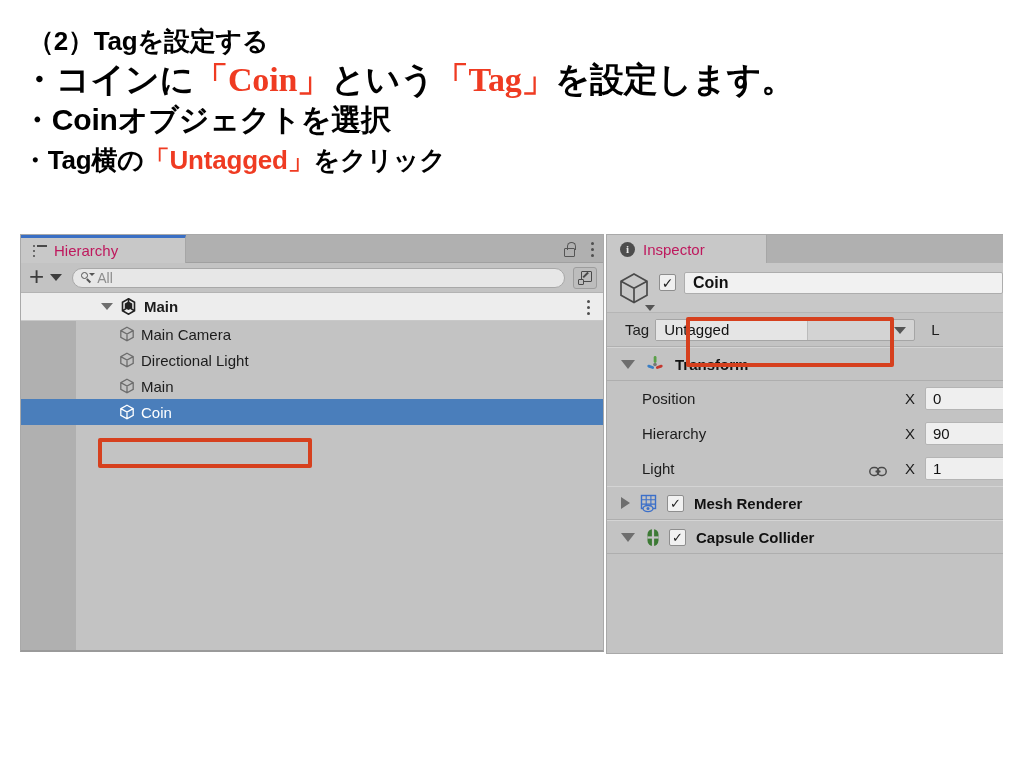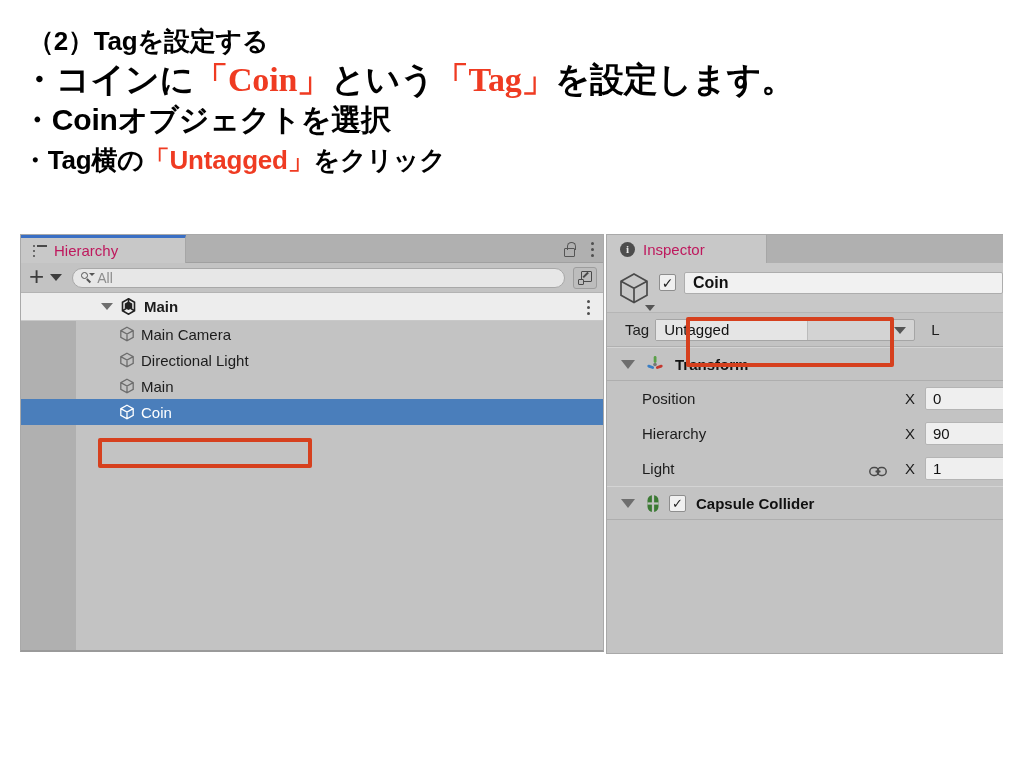--- a/index.html
+++ b/index.html
@@ -422,20 +422,33 @@
               <rect x="8.2" y="1.5" width="9" height="8" rx="4" fill="none" stroke="#4a4a4a" stroke-width="1.5"></rect>
               <rect x="6.5" y="4.6" width="5" height="1.7" fill="#4a4a4a"></rect>
             </svg>
           </span>
           <span class="axis-x">X</span>
           <span class="val-field">1</span>
         </div>
       </div>
 
 
+      <div class="comp-header">
+        <span class="tri-r"></span>
+        <span class="mesh-ico">
+          <svg viewBox="0 0 19 19" width="19" height="19">
+            <rect x="1.5" y="1.5" width="14" height="13" fill="none" stroke="#3b6fc9" stroke-width="1.4"></rect>
+            <path d="M6.2 1.5 V14.5 M10.9 1.5 V14.5 M1.5 5.8 H15.5 M1.5 10.1 H15.5" stroke="#3b6fc9" stroke-width="1.1"></path>
+            <ellipse cx="8" cy="14.6" rx="5" ry="3.1" fill="#c3c3c3" stroke="#3b6fc9" stroke-width="1.3"></ellipse>
+            <circle cx="8" cy="14.6" r="1.5" fill="#3b6fc9"></circle>
+          </svg>
+        </span>
+        <span class="chk-sm"></span>
+        <span class="comp-name">Mesh Renderer</span>
+      </div>
 
       <div class="comp-header">
         <span class="tri-d"></span>
         <span class="caps-ico">
           <svg viewBox="0 0 16 19" width="16" height="19">
             <rect x="2.5" y="1" width="11" height="17" rx="5.5" fill="#3c7a34"></rect>
             <rect x="6.9" y="0" width="2.2" height="19" fill="#c3c3c3"></rect>
             <rect x="2.5" y="8.4" width="11" height="2.2" fill="#c3c3c3"></rect>
           </svg>
         </span>

